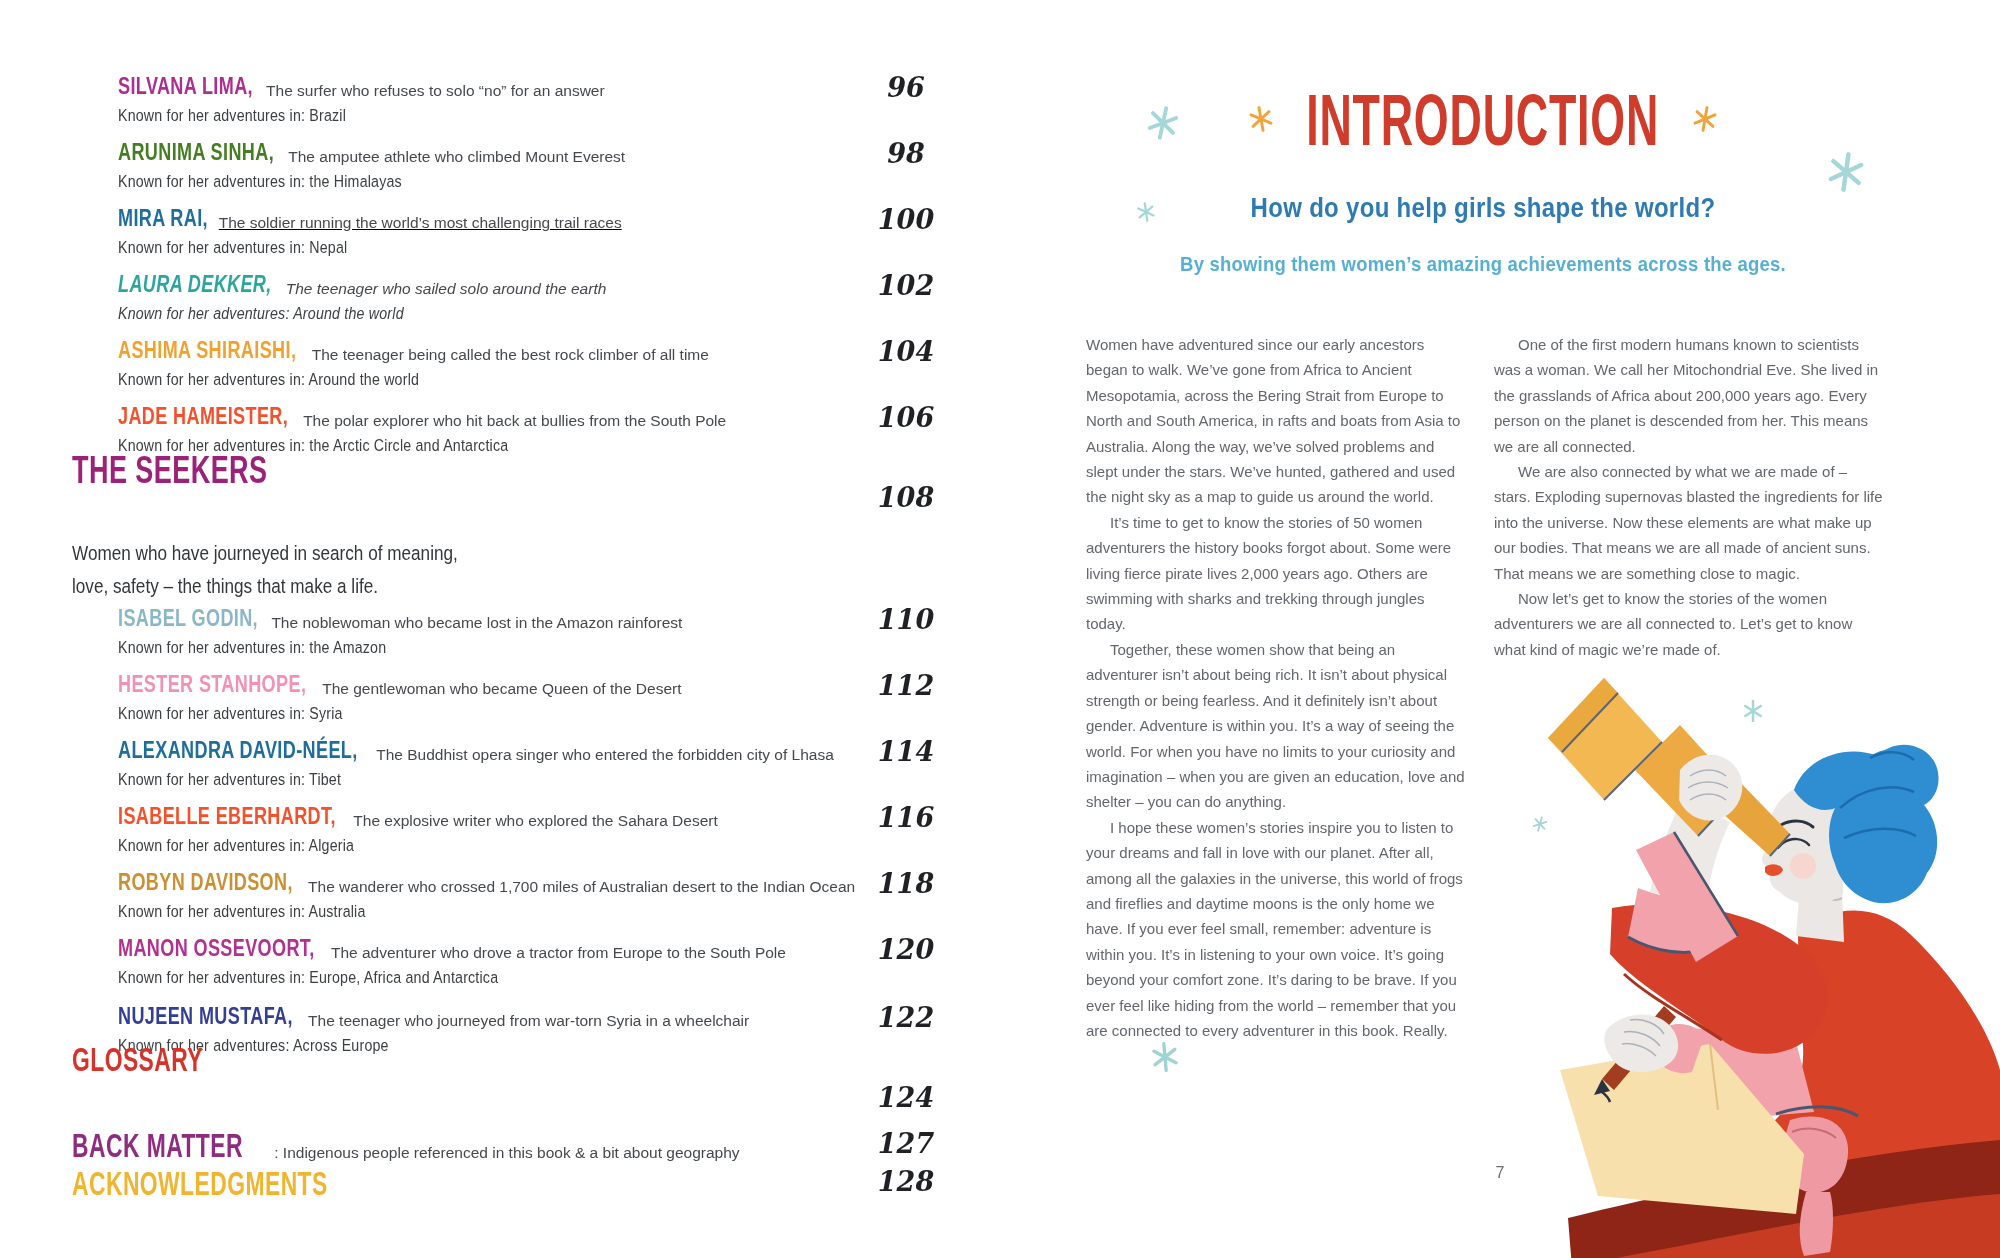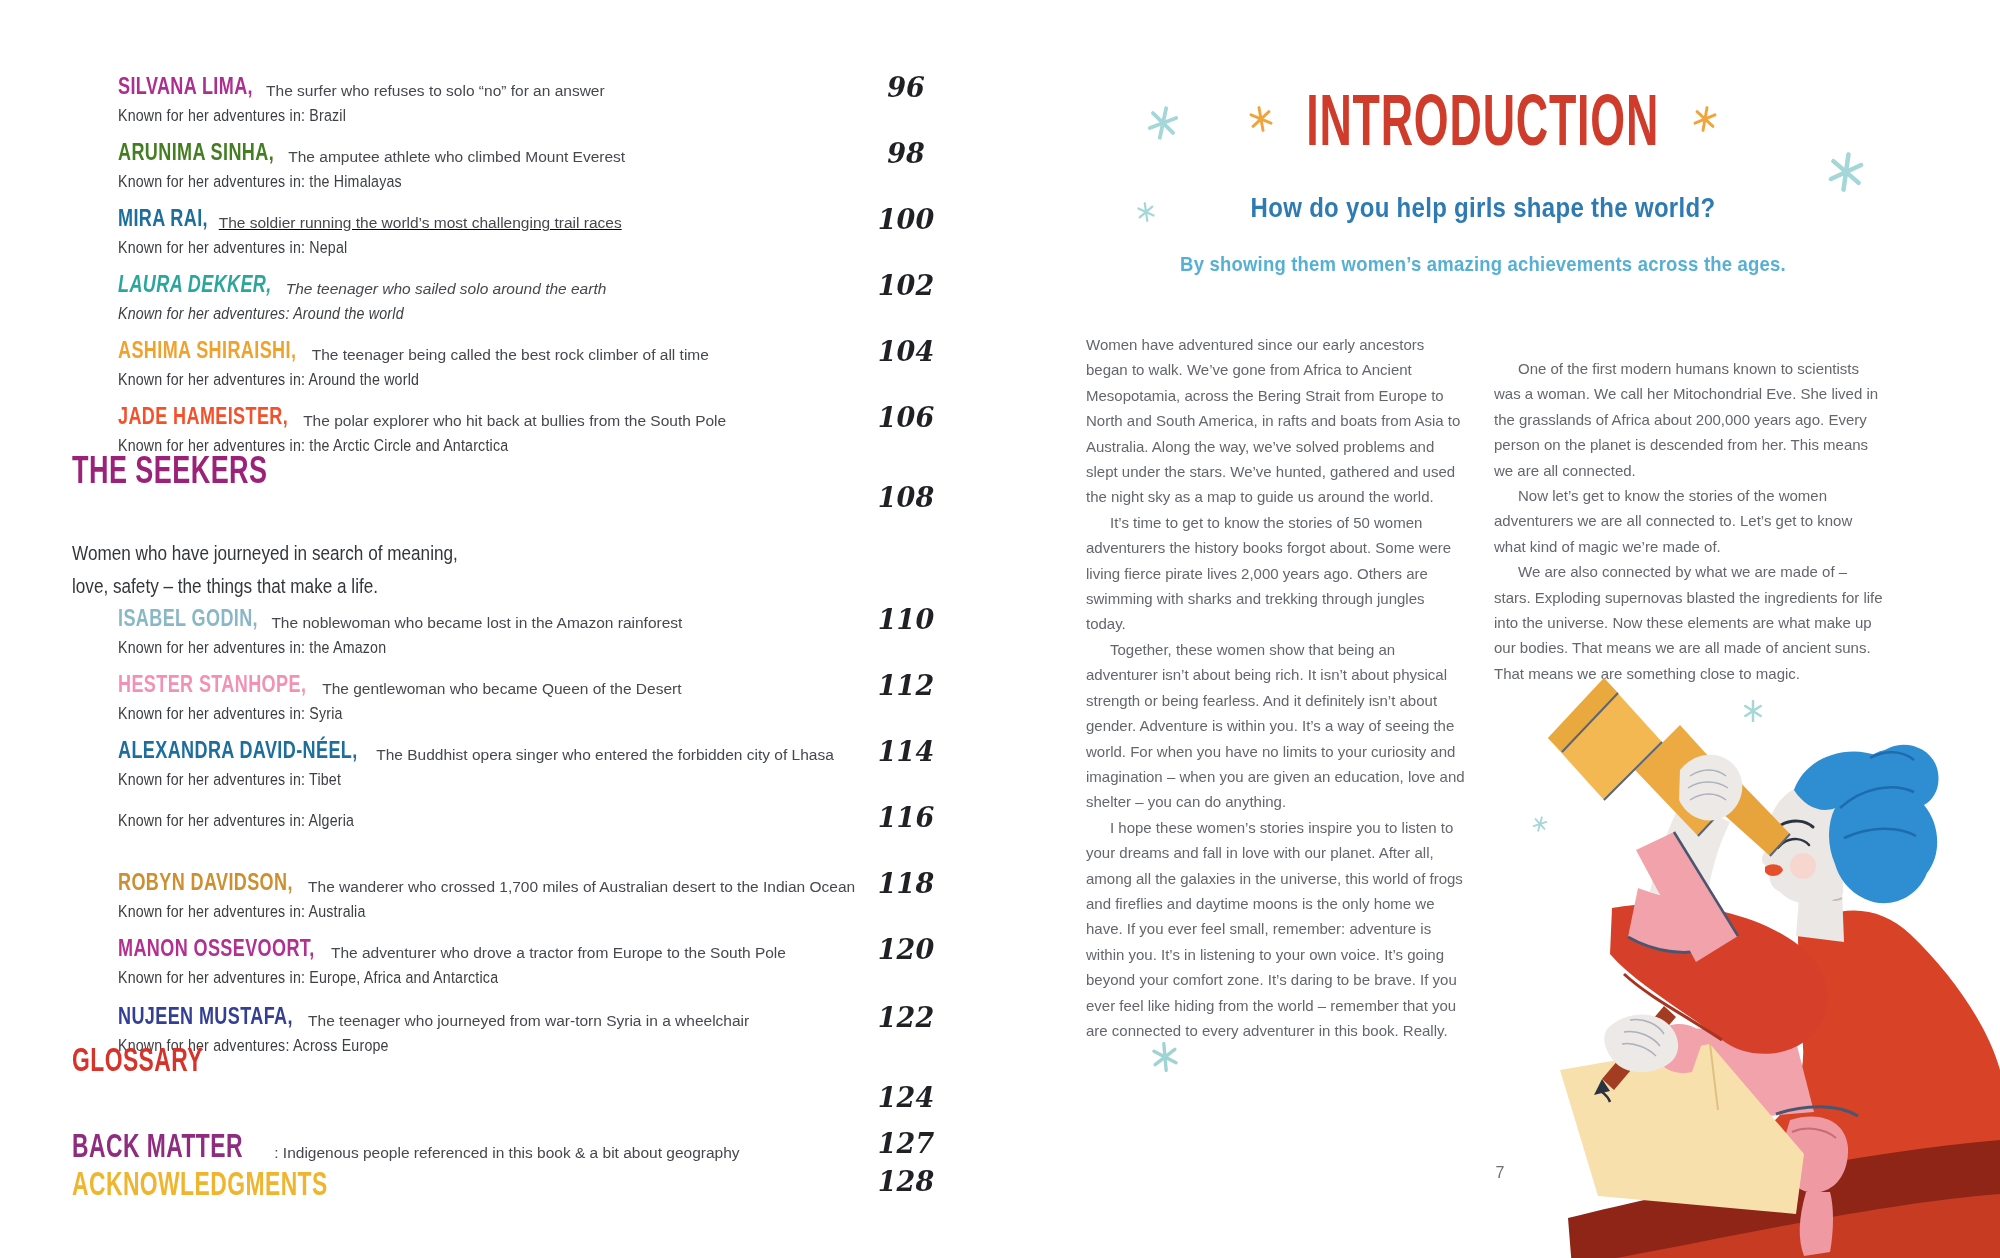--- a/index.html
+++ b/index.html
@@ -34,21 +34,21 @@
   .intro-question{position:absolute;left:1046px;top:192px;width:874px;text-align:center;
                   font-size:24px;font-weight:700;letter-spacing:.3px;
                   transform:scaleY(1.12);transform-origin:center top;}
   .intro-answer{position:absolute;left:1046px;top:252px;width:874px;text-align:center;
                 font-size:18.5px;font-weight:700;letter-spacing:.2px;
                 transform:scaleY(1.1);transform-origin:center top;}
   .intro-col{position:absolute;top:332px;font-size:15px;line-height:25.4px;color:#63676c;}
   .intro-col p{margin:0;}
   .intro-col p.indent{text-indent:1.6em;}
   #intro-col1{left:1086px;width:382px;}
-  #intro-col2{left:1494px;width:392px;margin-top:24px;}
+  #intro-col2{left:1494px;width:392px;}
   .folio{position:absolute;left:1480px;top:1164px;width:40px;text-align:center;
          font-size:16px;color:#6b6f72;}
   .star{position:absolute;}
   .illustration{position:absolute;left:1540px;top:640px;width:460px;height:618px;}
 </style>
 </head>
 <body>
 
 <div class="spread">
 
@@ -102,20 +102,23 @@
     </div>
     <div><span class="entry-known">Known for her adventures in: Syria</span></div>
   </div>
         <div class="toc-entry" style="top: 742px;">
     <div class="entry-line1">
       <span class="entry-name" style="color: rgb(30, 110, 157);">ALEXANDRA DAVID-NÉEL,</span><span class="entry-desc">The Buddhist opera singer who entered the forbidden city of Lhasa</span>
     </div>
     <div><span class="entry-known">Known for her adventures in: Tibet</span></div>
   </div>
         <div class="toc-entry" style="top: 808px;">
+    <div class="entry-line1">
+      <span class="entry-name" style="color: rgb(244, 80, 42);">ISABELLE EBERHARDT,</span><span class="entry-desc">The explosive writer who explored the Sahara Desert</span>
+    </div>
     <div><span class="entry-known">Known for her adventures in: Algeria</span></div>
   </div>
         <div class="toc-entry" style="top: 874px;">
     <div class="entry-line1">
       <span class="entry-name" style="color: rgb(205, 144, 48);">ROBYN DAVIDSON,</span><span class="entry-desc">The wanderer who crossed 1,700 miles of Australian desert to the Indian Ocean</span>
     </div>
     <div><span class="entry-known">Known for her adventures in: Australia</span></div>
   </div>
         <div class="toc-entry" style="top: 940px;">
     <div class="entry-line1">
@@ -168,22 +171,22 @@
     <div class="intro-answer" style="color: rgb(87, 176, 212);">By showing them women’s amazing achievements across the ages.</div>
 
     <div class="intro-col" id="intro-col1">
         <p>Women have adventured since our early ancestors began to walk. We’ve gone from Africa to Ancient Mesopotamia, across the Bering Strait from Europe to North and South America, in rafts and boats from Asia to Australia. Along the way, we’ve solved problems and slept under the stars. We’ve hunted, gathered and used the night sky as a map to guide us around the world.</p>
         <p class="indent">It’s time to get to know the stories of 50 women adventurers the history books forgot about. Some were living fierce pirate lives 2,000 years ago. Others are swimming with sharks and trekking through jungles today.</p>
         <p class="indent">Together, these women show that being an adventurer isn’t about being rich. It isn’t about physical strength or being fearless. And it definitely isn’t about gender. Adventure is within you. It’s a way of seeing the world. For when you have no limits to your curiosity and imagination – when you are given an education, love and shelter – you can do anything.</p>
         <p class="indent">I hope these women’s stories inspire you to listen to your dreams and fall in love with our planet. After all, among all the galaxies in the universe, this world of frogs and fireflies and daytime moons is the only home we have. If you ever feel small, remember: adventure is within you. It’s in listening to your own voice. It’s going beyond your comfort zone. It’s daring to be brave. If you ever feel like hiding from the world – remember that you are connected to every adventurer in this book. Really.</p>
       </div>
     <div class="intro-col" id="intro-col2">
         <p class="indent">One of the first modern humans known to scientists was a woman. We call her Mitochondrial Eve. She lived in the grasslands of Africa about 200,000 years ago. Every person on the planet is descended from her. This means we are all connected.</p>
+        <p class="indent">We are also connected by what we are made of – stars. Exploding supernovas blasted the ingredients for life into the universe. Now these elements are what make up our bodies. That means we are all made of ancient suns. That means we are something close to magic.</p>
         <p class="indent">Now let’s get to know the stories of the women adventurers we are all connected to. Let’s get to know what kind of magic we’re made of.</p>
-        <p class="indent">We are also connected by what we are made of – stars. Exploding supernovas blasted the ingredients for life into the universe. Now these elements are what make up our bodies. That means we are all made of ancient suns. That means we are something close to magic.</p>
       </div>
 
     <div class="folio">7</div>
 
     <div id="stars-root">
         <span class="star" style="left: 1146px; top: 106px;"><svg viewBox="0 0 40 40" width="34" height="34" style="transform: rotate(12deg);">
             <path d="M20,2 L20,38 M6,11 L34,29 M34,11 L6,29" stroke="#a5d6d8" stroke-width="4.5" stroke-linecap="round" fill="none"></path>
           </svg></span>
         <span class="star" style="left: 1136px; top: 202px;"><svg viewBox="0 0 40 40" width="20" height="20" style="transform: rotate(-8deg);">
             <path d="M20,2 L20,38 M6,11 L34,29 M34,11 L6,29" stroke="#a5d6d8" stroke-width="4.5" stroke-linecap="round" fill="none"></path>

